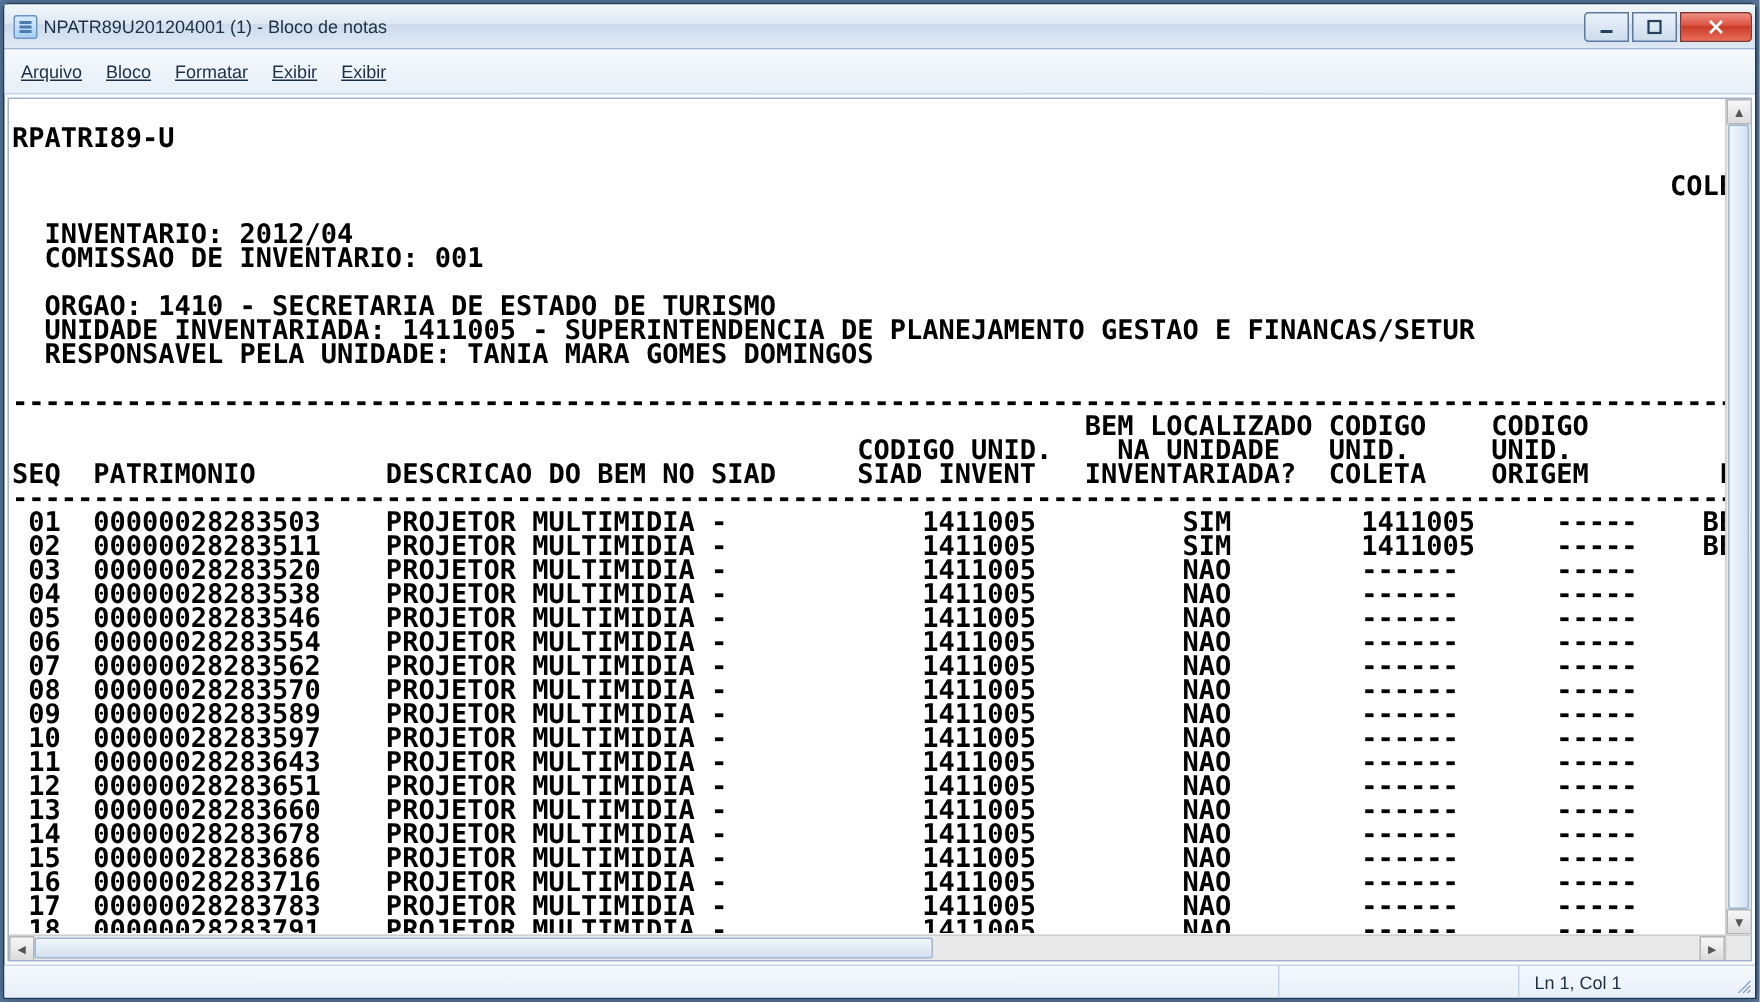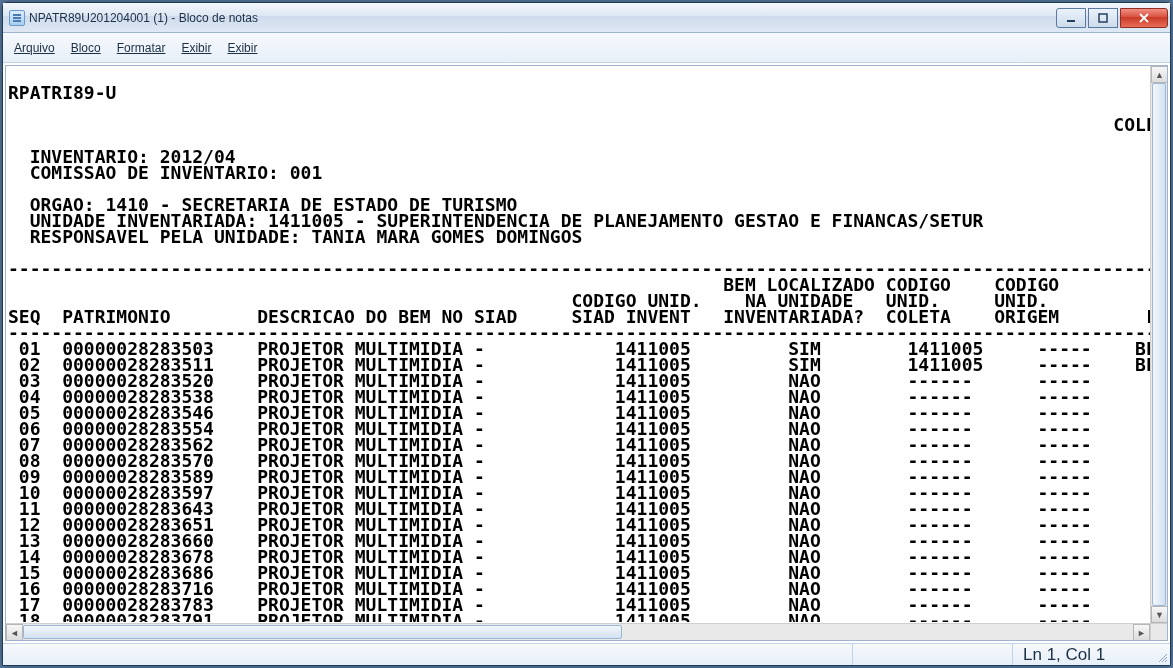--- a/index.html
+++ b/index.html
@@ -142,21 +142,21 @@
     width:17px; height:17px;
     background:#e9e9e9;
     border-left:1px solid #cfcfcf;
     border-top:1px solid #cfcfcf;
   }
   .statusbar {
     height:22px;
     background: linear-gradient(to bottom,#f6f9fd,#e7eff8);
     border-top:1px solid #c4d3e6;
     display:flex; align-items:center;
-    font-size:17px; color:#1b2f45;
+    font-size:12px; color:#1b2f45;
   }
   .status-cell {
     border-left:1px solid #c4d3e6;
     padding:0 10px;
     height:100%;
     display:flex; align-items:center;
   }
   .status-spacer { flex:1; }
   .resize-grip {
     width:18px; height:100%;

